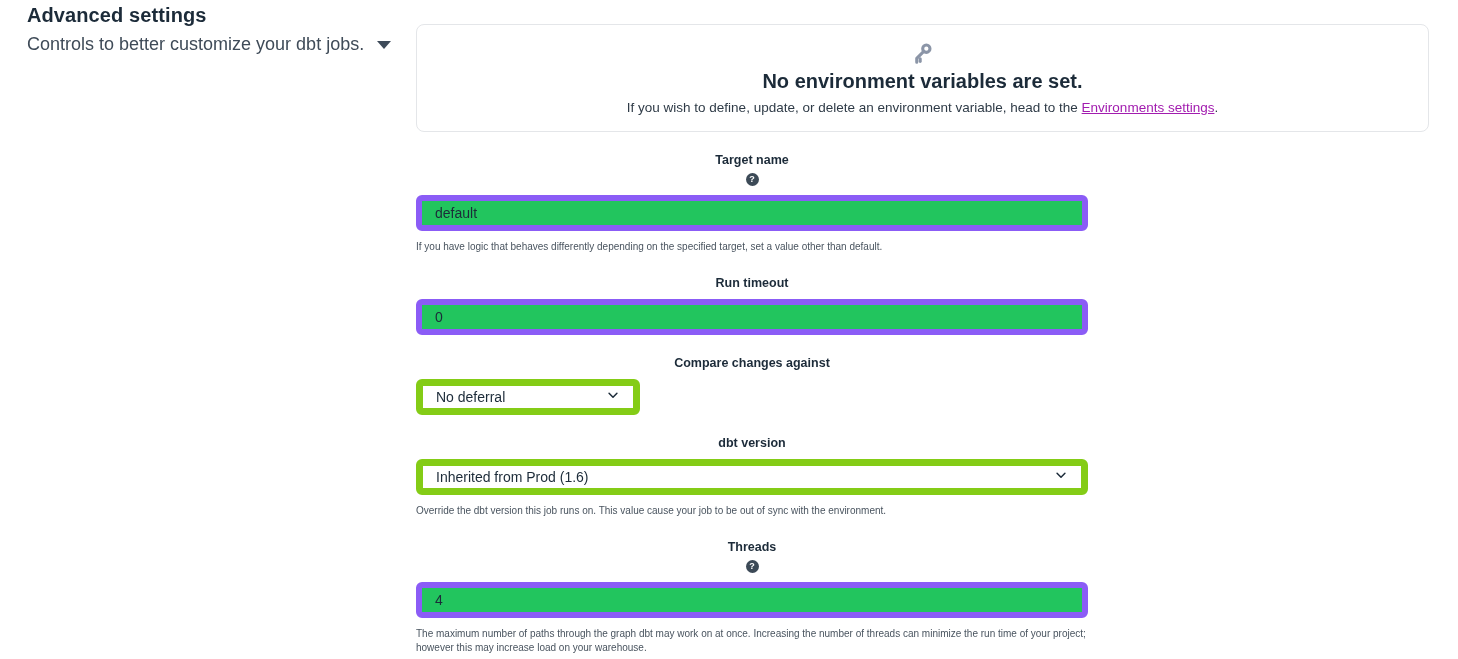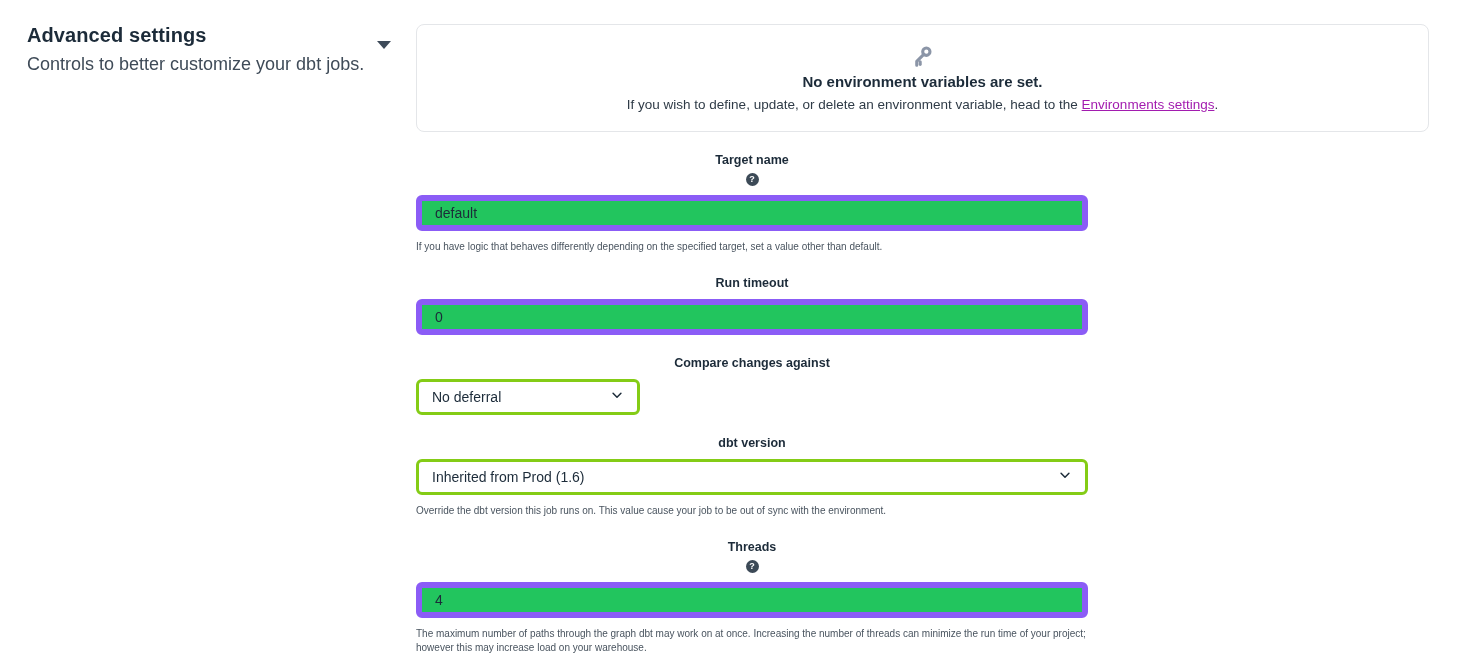--- a/index.html
+++ b/index.html
@@ -6,21 +6,21 @@
   html, body {
     width: 1458px; height: 659px;
     background: #ffffff;
     font-family: "Liberation Sans", sans-serif;
     color: #1c2b39;
     overflow: hidden;
   }
   .page { position: relative; width: 1458px; height: 659px; }
 
   
-  .section-header { position: absolute; left: 27px; top: 24px; width: 340px; }
+  .section-header { position: absolute; left: 27px; top: 4px; width: 340px; }
   .section-title { font-size: 20px; font-weight: 700; color: #1c2b39; letter-spacing: 0.1px; }
   .section-subtitle { margin-top: 7px; font-size: 18px; color: #3f4b58; }
 
   .collapse-caret {
     position: absolute; left: 377px; top: 41px;
     width: 0; height: 0; cursor: pointer;
     border-left: 7px solid transparent;
     border-right: 7px solid transparent;
     border-top: 8px solid #3d4a59;
   }
@@ -29,21 +29,21 @@
   .content { position: absolute; left: 416px; top: 24px; width: 1013px; }
 
   .env-banner {
     width: 1013px; height: 108px;
     border: 1px solid #e4e6e9; border-radius: 8px;
     background: #ffffff;
     display: flex; flex-direction: column; align-items: center; justify-content: center;
     text-align: center;
   }
   .env-banner .key-wrap { height: 24px; display: flex; align-items: center; }
-  .env-title { margin-top: 5px; font-size: 15px; font-weight: 700; color: #1c2b39; text-align: right; }
+  .env-title { margin-top: 5px; font-size: 20px; font-weight: 700; color: #1c2b39; text-align: right; }
   .env-message { margin-top: 7px; font-size: 13.5px; color: #2f3b47; }
   .env-message a { color: #a21caf; text-decoration: underline; cursor: pointer; }
 
   
   .form { width: 672px; margin-top: 21px; }
   .field { margin-bottom: 21px; }
   .field-label-row { display: flex; align-items: center; gap: 6px; margin-bottom: 9px; flex-direction: column; }
   .field-label { font-size: 12.5px; font-weight: 700; color: #1c2b39; }
   .help-badge {
     width: 13px; height: 13px; border-radius: 50%;
@@ -54,21 +54,21 @@
   }
   .text-input {
     width: 672px; height: 36px;
     border: 6px solid #8b5cf6; border-radius: 6px;
     padding: 0 13px; font-size: 14px; color: #1c2b39;
     font-family: "Liberation Sans", sans-serif;
     background: #22c55e; outline: none;
   }
   .select-box {
     height: 36px;
-    border: 3px solid #84cc16; border-radius: 6px;
+    border: 7px solid #84cc16; border-radius: 6px;
     background: #ffffff;
     display: flex; align-items: center; justify-content: space-between;
     padding: 0 13px; font-size: 14px; color: #1c2b39;
     cursor: pointer;
   }
   .select-box.narrow { width: 224px; }
   .select-box.full { width: 672px; }
   .helper-text { margin-top: 9px; font-size: 10px; color: #49545f; line-height: 1.48; }
 </style>
 </head>

